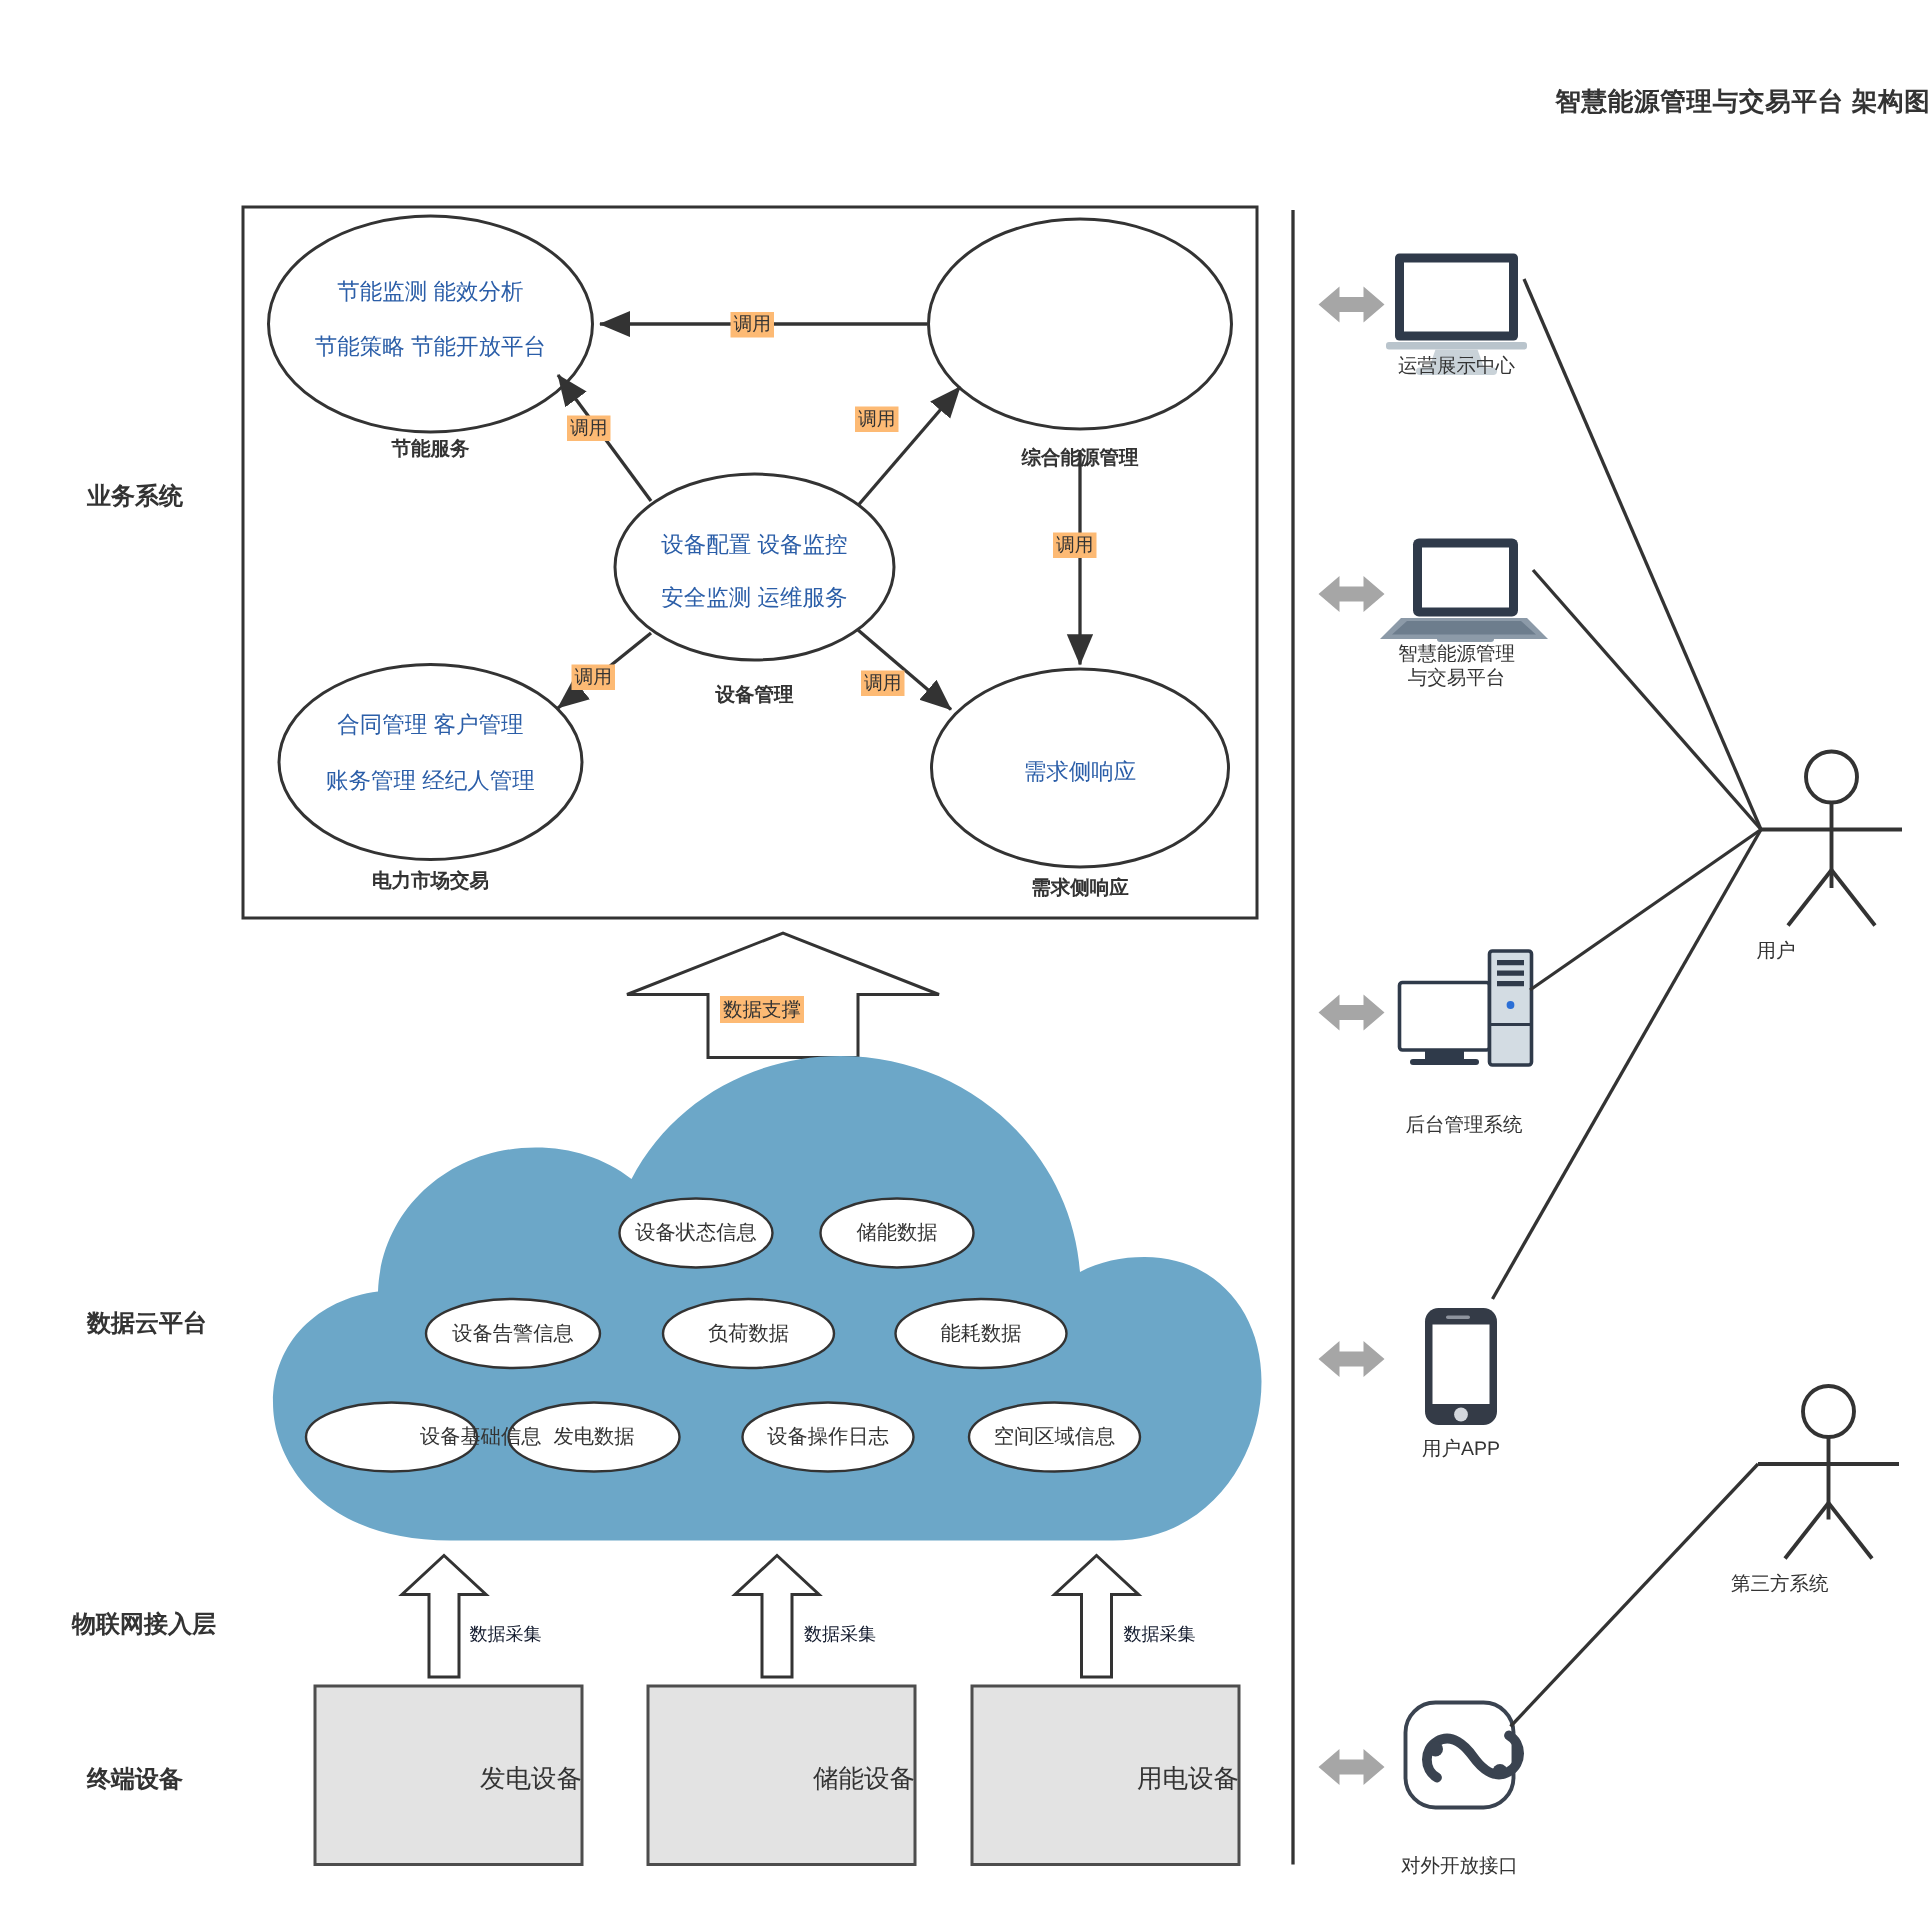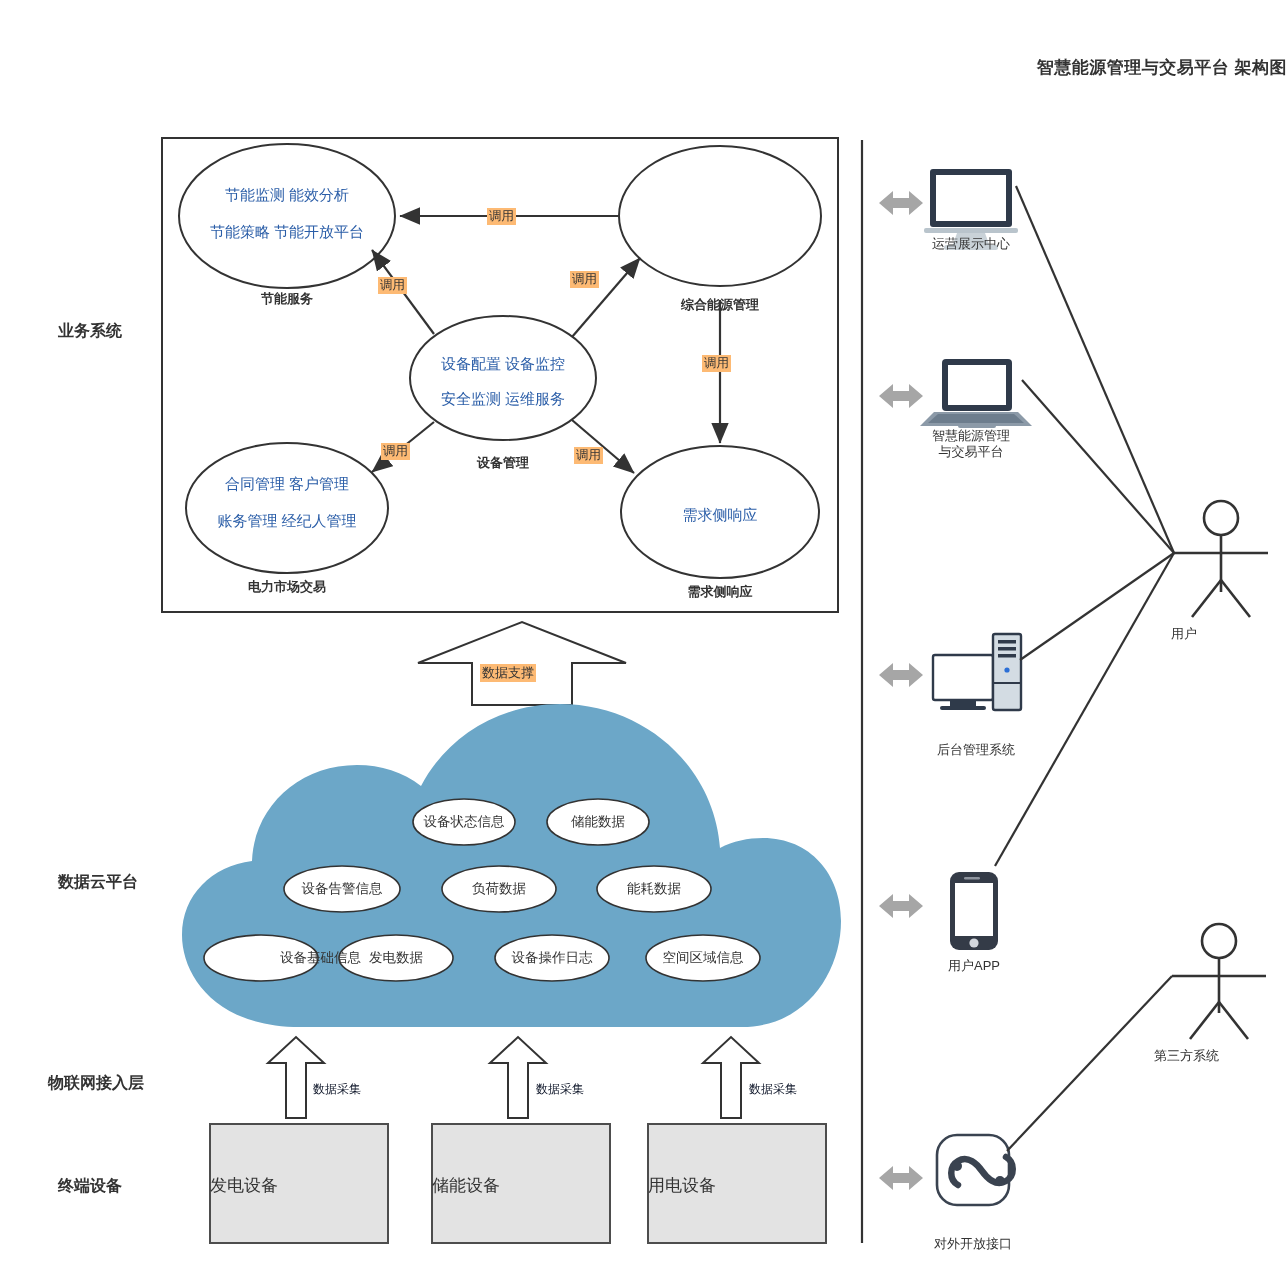--- a/index.html
+++ b/index.html
@@ -28,21 +28,21 @@
   }
   .edge-label{
     position:absolute;font-size:12.5px;color:#333;white-space:nowrap;
     background:#fdba74;padding:0 2px;
   }
   .cloud-chip-text{
     position:absolute;text-align:center;white-space:nowrap;
     font-size:13.5px;color:#333;
   }
   .device-box-text{
-    position:absolute;text-align:left;white-space:nowrap;
+    position:absolute;text-align:right;white-space:nowrap;
     font-size:17px;color:#333;
   }
   .collect-label{
     position:absolute;font-size:12px;color:#0f172a;white-space:nowrap;
   }
   .actor-label{
     position:absolute;text-align:left;white-space:nowrap;
     font-size:13px;color:#333;
   }
   .right-label{

